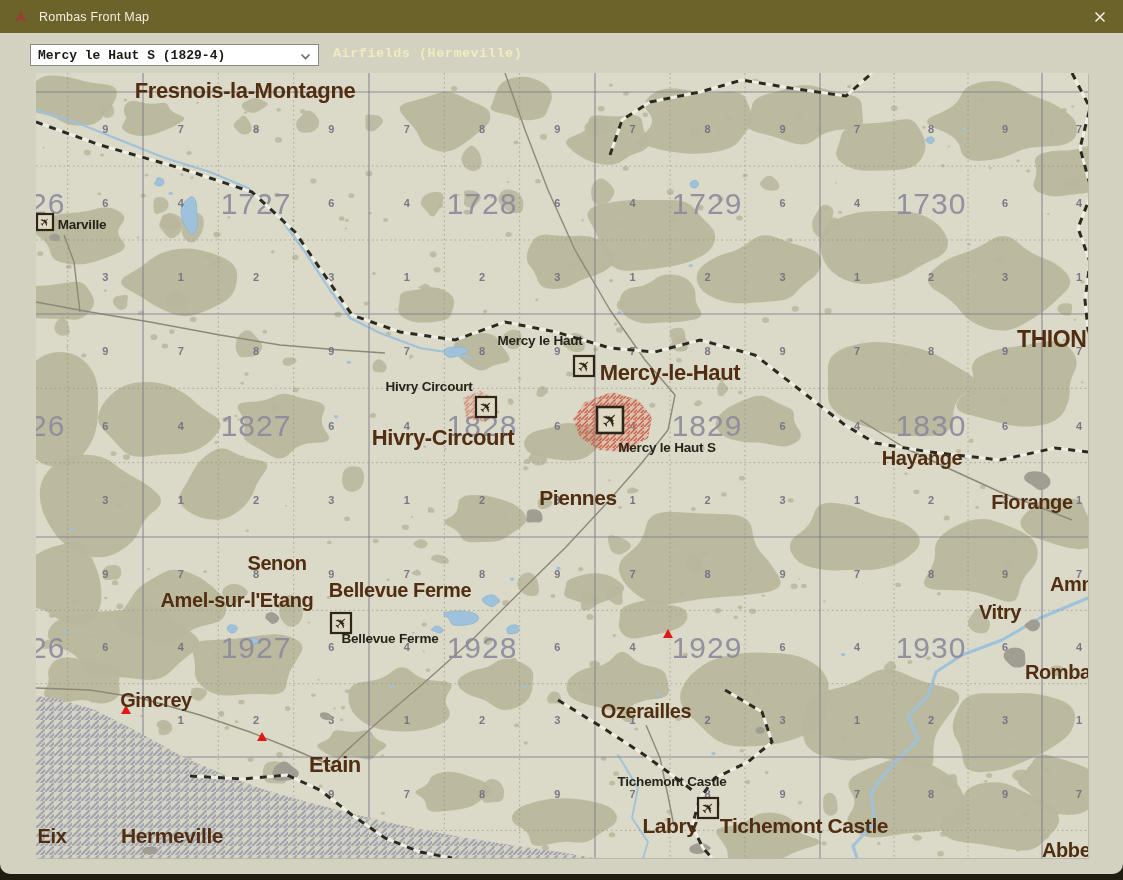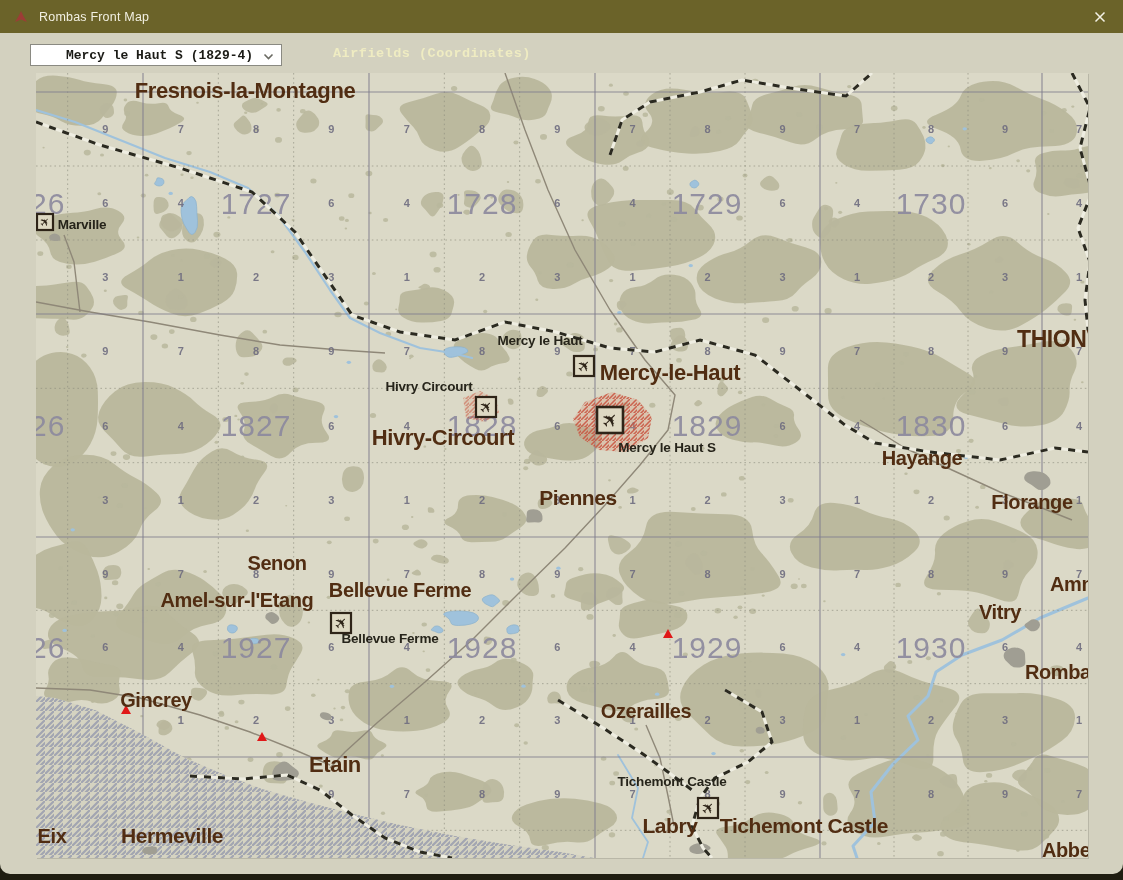--- a/index.html
+++ b/index.html
@@ -5,22 +5,22 @@
   html,body{margin:0;padding:0;width:1123px;height:880px;overflow:hidden;background:#1f1d11;
     font-family:"Liberation Sans",sans-serif;}
   #win{position:absolute;left:0;top:0;width:1123px;height:874px;background:#d3d1bf;
     border-radius:0 0 10px 10px;overflow:hidden;}
   #titlebar{position:absolute;left:0;top:0;width:100%;height:33px;background:#6b6329;
     display:flex;align-items:center;}
   #appicon{width:16px;height:16px;margin-left:13px;flex:0 0 auto;}
   #wintitle{color:#f2f0e2;font-size:12.5px;margin-left:10px;letter-spacing:.2px;}
   #closebtn{position:absolute;right:0;top:0;width:46px;height:33px;display:flex;
     align-items:center;justify-content:center;cursor:pointer;}
-  #dropdown{position:absolute;left:30px;top:44px;width:252px;height:22px;background:#ffffff;
-    border:1px solid #8a8a82;box-sizing:border-box;display:flex;align-items:center;cursor:pointer;justify-content:center;}
+  #dropdown{position:absolute;left:30px;top:44px;width:289px;height:22px;background:#ffffff;
+    border:1px solid #8a8a82;box-sizing:border-box;display:flex;align-items:center;cursor:pointer;}
   #ddvalue{font-family:"Liberation Mono",monospace;font-size:13px;font-weight:700;color:#1b1b16;
     margin-left:7px;white-space:nowrap;}
   #ddchev{position:absolute;right:6px;top:5px;}
   #coordlabel{position:absolute;left:333px;top:46px;font-family:"Liberation Mono",monospace;
     font-size:13.5px;font-weight:700;color:#efecc2;letter-spacing:.5px;}
   #mapwrap{position:absolute;left:36px;top:73px;width:1052px;height:785px;overflow:hidden;
     box-shadow:1px 1px 0 rgba(0,0,0,.12);}
   svg text{user-select:none;}
 </style>
 </head>
@@ -38,21 +38,21 @@
       </svg>
     </div>
   </div>
 
   <div id="dropdown">
     <span id="ddvalue">Mercy le Haut S (1829-4)</span>
     <svg id="ddchev" width="13" height="13" viewBox="0 0 13 13">
       <path d="M2.5 4.5 L6.5 8.5 L10.5 4.5" stroke="#6a6a62" stroke-width="1.6" fill="none"></path>
     </svg>
   </div>
-  <div id="coordlabel">Airfields (Coordinates)</div>
+  <div id="coordlabel">Airfields (Hermeville)</div>
 
   <div id="mapwrap"><svg viewBox="36 73 1052 785" width="1052" height="785">
         <defs>
           <pattern id="hatchF" width="9" height="9" patternUnits="userSpaceOnUse">
             <path d="M-2,11 L11,-2 M2.5,11.5 L11.5,2.5" stroke="#959aad" stroke-width="2.2" fill="none"></path>
           </pattern>
           <pattern id="hatchR" width="7" height="7" patternUnits="userSpaceOnUse">
             <path d="M-2,9 L9,-2 M1.5,9.5 L9.5,1.5" stroke="#c8523e" stroke-width="1.5" fill="none"></path>
           </pattern>
         </defs>

